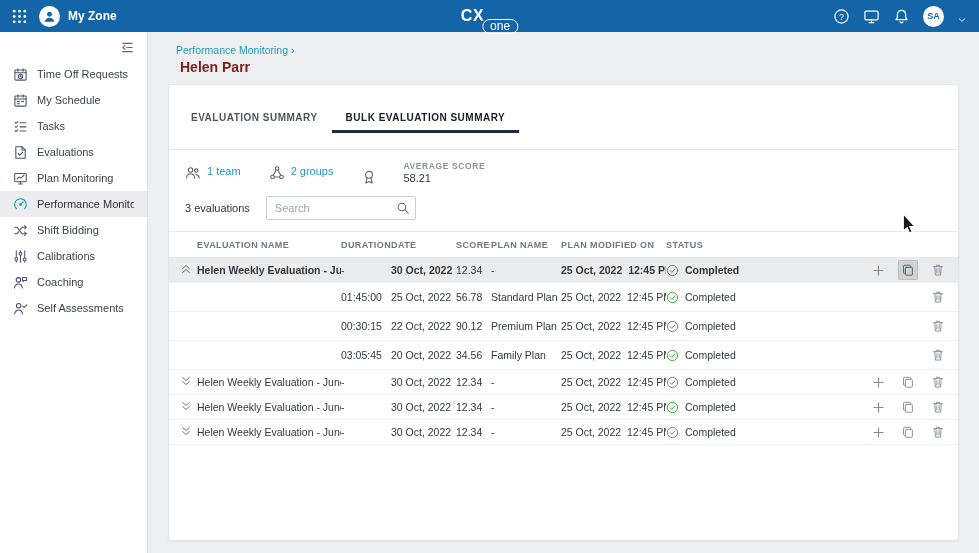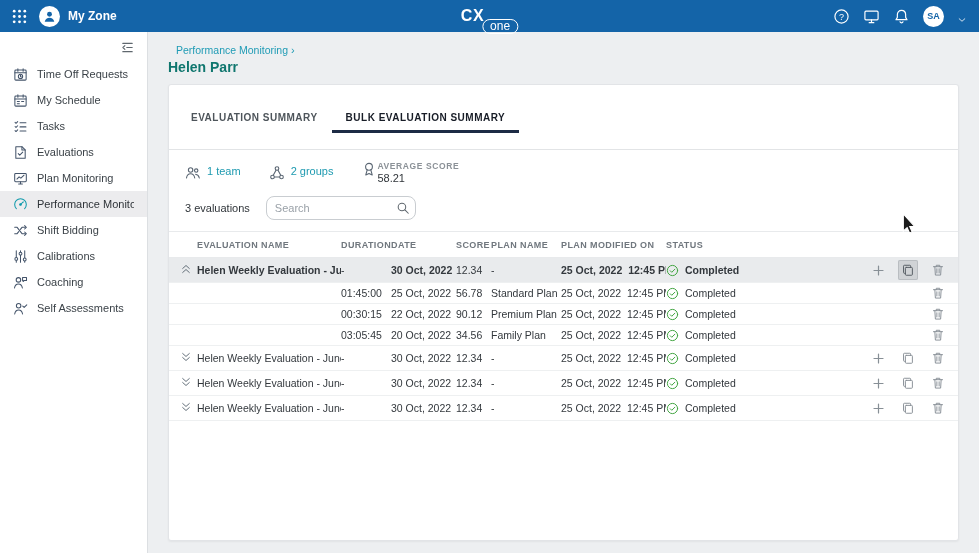--- a/index.html
+++ b/index.html
@@ -33,60 +33,60 @@
   .side-item.active{background:#ececee;color:#2e3338}
   .side-icon{width:15px;height:15px;color:#44546a;flex:0 0 15px;display:flex}
   .side-icon svg{width:100%;height:100%}
   .side-item.active .side-icon{color:#0e9aab}
   .side-label{white-space:nowrap;overflow:hidden}
 
   
   .main{flex:1;display:flex;flex-direction:column;padding:12px 20px;min-width:0}
   .breadcrumb{font-size:10.5px;color:#1f9bb5;margin-left:8px;cursor:pointer}
   .bc-sep{margin-left:3px;font-size:11px}
-  .page-title{font-size:14px;font-weight:bold;color:#0f766e;margin:3px 0 9px 0}
+  .page-title{font-size:14px;font-weight:bold;color:#7f1d1d;margin:3px 0 9px 12px}
   .card{background:#fff;flex:1;border:1px solid #e2e4e7;border-radius:3px;display:flex;flex-direction:column;box-shadow:0 1px 2px rgba(0,0,0,.05);overflow:hidden}
 
   .tabs{display:flex;border-bottom:1px solid #e2e4e6;padding:16px 8px}
   .tab{padding:11px 14px 7px;font-size:10px;font-weight:bold;letter-spacing:.5px;color:#4e555b;border-bottom:3px solid transparent;cursor:pointer}
   .tab.active{color:#181d27;border-bottom-color:#1d2b45}
 
   .stats{display:flex;align-items:center;gap:28px;padding:11px 16px 6px}
   .stat-link{display:flex;align-items:flex-start;gap:6px;color:#1e9ab0;font-size:11px;cursor:pointer}
   .stat-icon{width:16px;height:16px;color:#5a6673;display:flex}
   .stat-icon svg{width:100%;height:100%}
-  .avg{display:flex;align-items:flex-start;gap:0}
+  .avg{display:flex;align-items:flex-end;gap:26px}
   .avg-col{display:flex;flex-direction:column;line-height:1.25}
   .avg-label{font-size:8.5px;color:#8b9197;letter-spacing:.6px;font-weight:bold}
   .avg-value{font-size:11px;color:#30353a}
 
   .toolbar{display:flex;align-items:center;gap:16px;padding:5px 16px 11px}
   .eval-count{font-size:11px;color:#30353a}
   .search-box{position:relative;width:150px}
-  .search-input{width:100%;height:24px;border:1px solid #c9cdd1;border-radius:8px;font-size:11px;padding:0 26px 0 8px;color:#333;outline:none;font-family:"Liberation Sans",sans-serif}
+  .search-input{width:100%;height:24px;border:1px solid #c9cdd1;border-radius:2px;font-size:11px;padding:0 26px 0 8px;color:#333;outline:none;font-family:"Liberation Sans",sans-serif}
   .search-input::placeholder{color:#9aa1a8}
   .search-icon{position:absolute;right:6px;top:5px;width:14px;height:14px;color:#5f676e;cursor:pointer}
   .search-icon svg{width:100%;height:100%}
 
   
   .t-head,.t-row{display:flex;align-items:center;padding:0 10px}
   .t-head{height:27px;border-top:1px solid #e8eaec;border-bottom:1px solid #e8eaec}
   .h-cell{font-size:9px;color:#70777e;letter-spacing:.4px;font-weight:bold}
   .cell{white-space:nowrap;overflow:hidden}
   .c-expand{width:18px;flex:0 0 18px}
   .c-name{width:144px;flex:0 0 144px}
   .c-duration{width:50px;flex:0 0 50px}
   .c-date{width:65px;flex:0 0 65px}
   .c-score{width:35px;flex:0 0 35px}
   .c-plan{width:70px;flex:0 0 70px}
   .c-modified{width:105px;flex:0 0 105px;white-space:pre}
   .c-status{flex:1;display:flex;align-items:center;gap:6px;overflow:hidden}
   .c-actions{width:100px;flex:0 0 100px;display:flex;justify-content:flex-end;align-items:center;gap:10px}
   .t-row{height:25px;border-bottom:1px solid #eef0f1;font-size:10.5px;color:#33383d}
-  .t-row.child{height:21px}
+  .t-row.child{height:29px}
   .t-row.selected{background:#e9ebed}
   .t-row.selected .c-name,.t-row.selected .c-date,.t-row.selected .c-modified,.t-row.selected .status-text{font-weight:bold}
   .expand-icon{width:14px;height:14px;color:#5f6b76;display:inline-flex;cursor:pointer}
   .expand-icon svg{width:100%;height:100%}
   .status-icon{width:13px;height:13px;flex:0 0 13px;display:flex}
   .status-icon svg{width:100%;height:100%}
   .status-text{font-size:10.5px;color:#33383d}
   .act{width:20px;height:20px;display:flex;align-items:center;justify-content:center;color:#878f96;cursor:pointer}
   .act svg{width:14px;height:14px}
   .add-btn svg{width:15px;height:15px}

